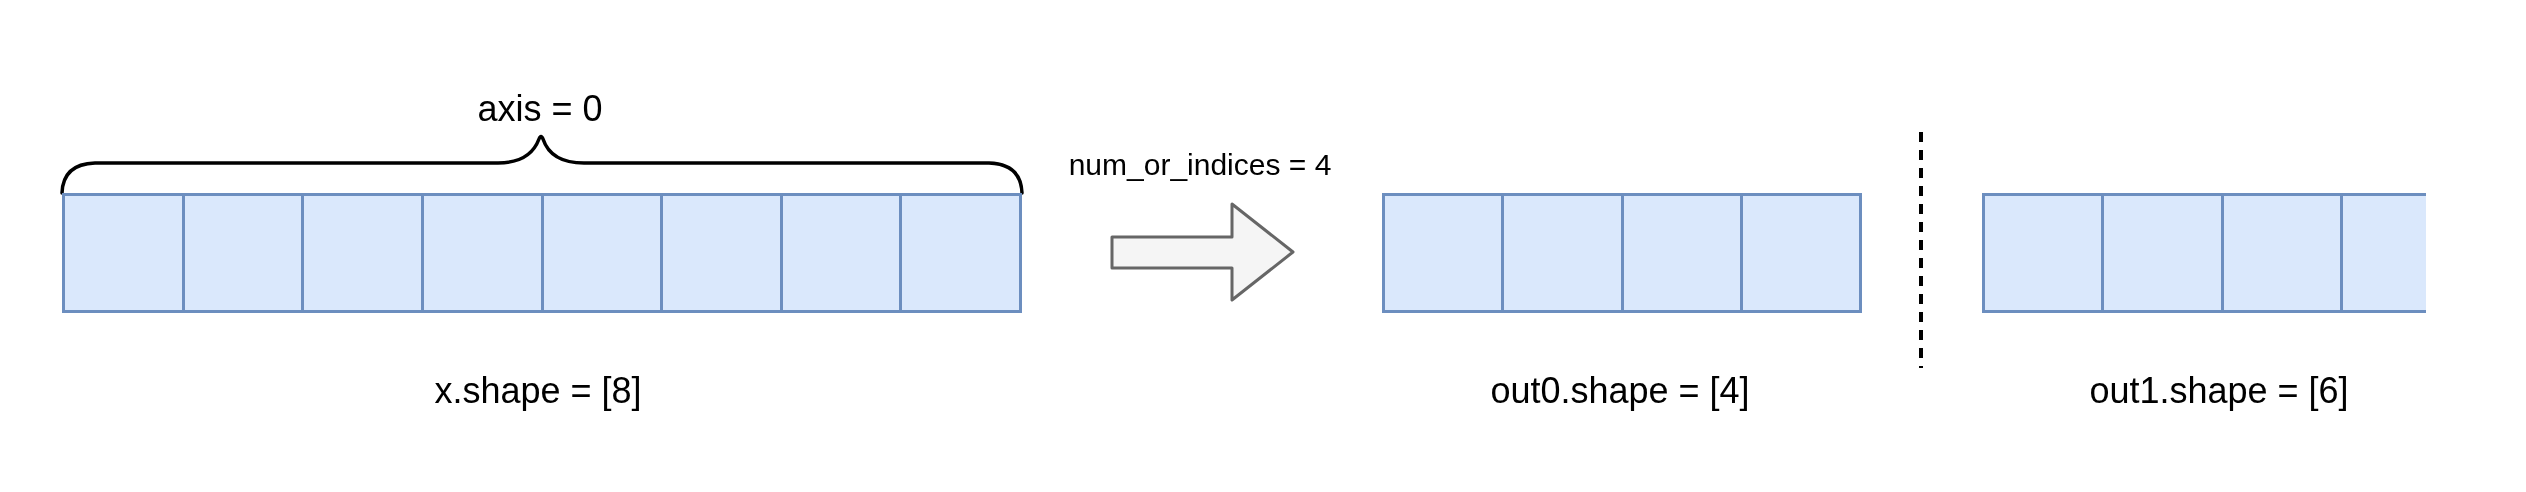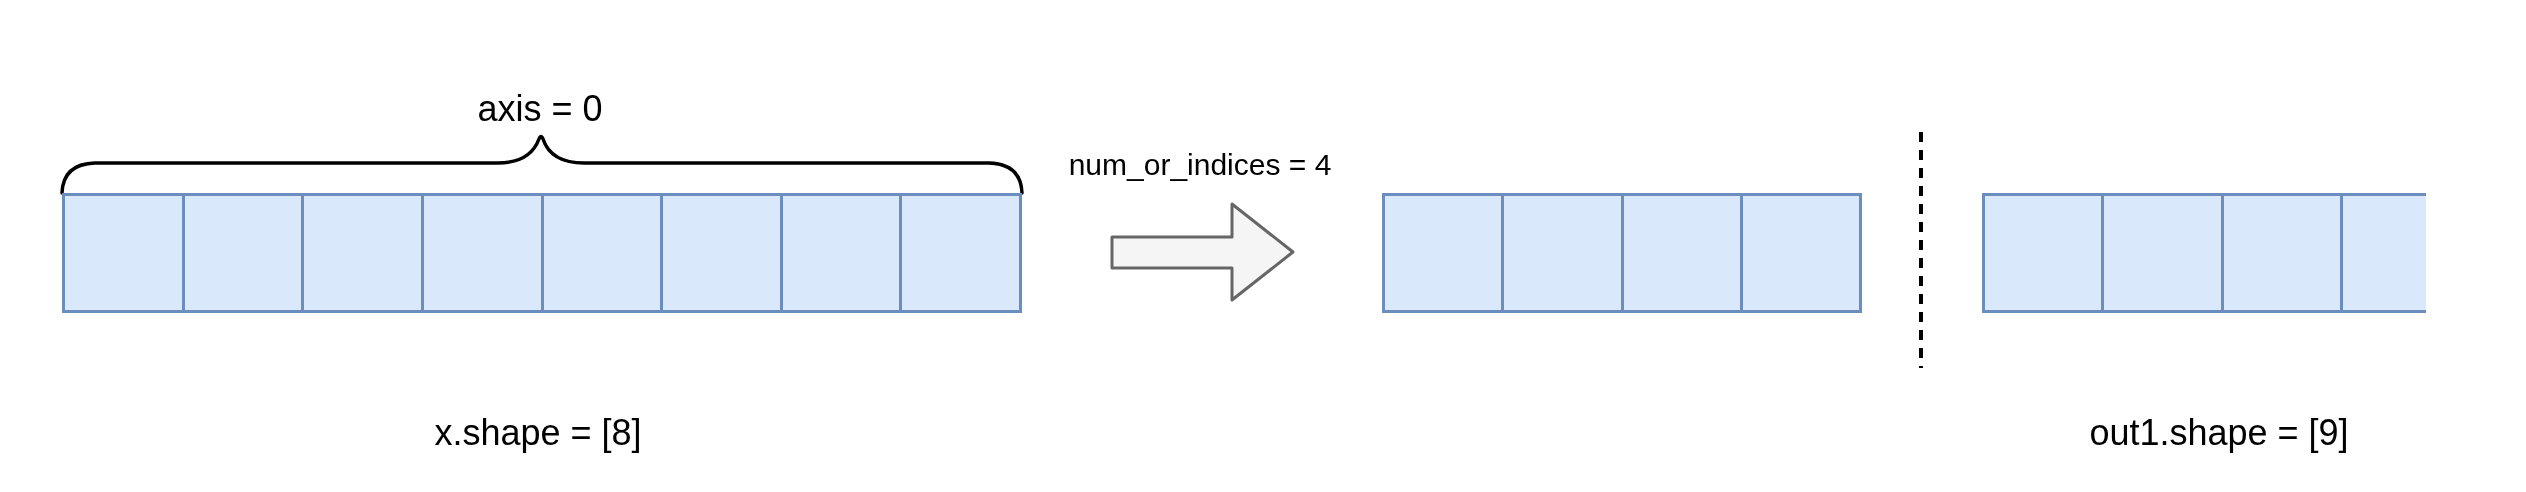--- a/index.html
+++ b/index.html
@@ -56,21 +56,21 @@
   .label {
     position: absolute;
     transform: translateX(-50%);
     color: var(--text, #000);
     font-size: 36px;
     line-height: 1;
     white-space: nowrap;
   }
   .axis-label  { left: 540px;  top: 91px;  }
   .num-label   { left: 1200px; top: 150px; font-size: 30px; }
-  .shape-label { top: 373px; margin-top: 42px; }
+  .shape-label { top: 373px; }
   .x-shape-label    { left: 538px;  }
   .out0-shape-label { left: 1620px; }
   .out1-shape-label { left: 2219px; }
 </style>
 </head>
 <body>
 
 <div class="canvas">
 
   <svg class="overlay" viewBox="0 0 2526 492">
@@ -94,22 +94,23 @@
   <div class="label shape-label x-shape-label">x.shape = [8]</div>
 
   <div class="label num-label">num_or_indices = 4</div>
 
   <div class="array out0-array">
       <div class="cell"></div>
       <div class="cell"></div>
       <div class="cell"></div>
       <div class="cell"></div>
     </div>
+  <div class="label shape-label out0-shape-label">out0.shape = [4]</div>
 
   <div class="array out1-array">
       <div class="cell"></div>
       <div class="cell"></div>
       <div class="cell"></div>
       <div class="cell"></div>
     </div>
-  <div class="label shape-label out1-shape-label">out1.shape = [9]</div>
+  <div class="label shape-label out1-shape-label">out1.shape = [6]</div>
 
 </div>
 
 </body></html>

